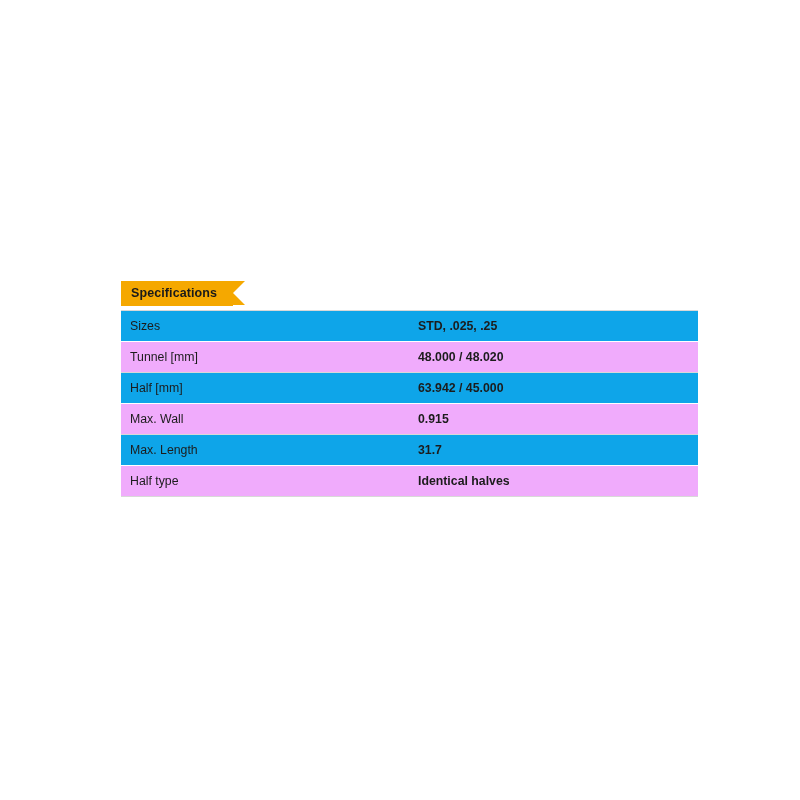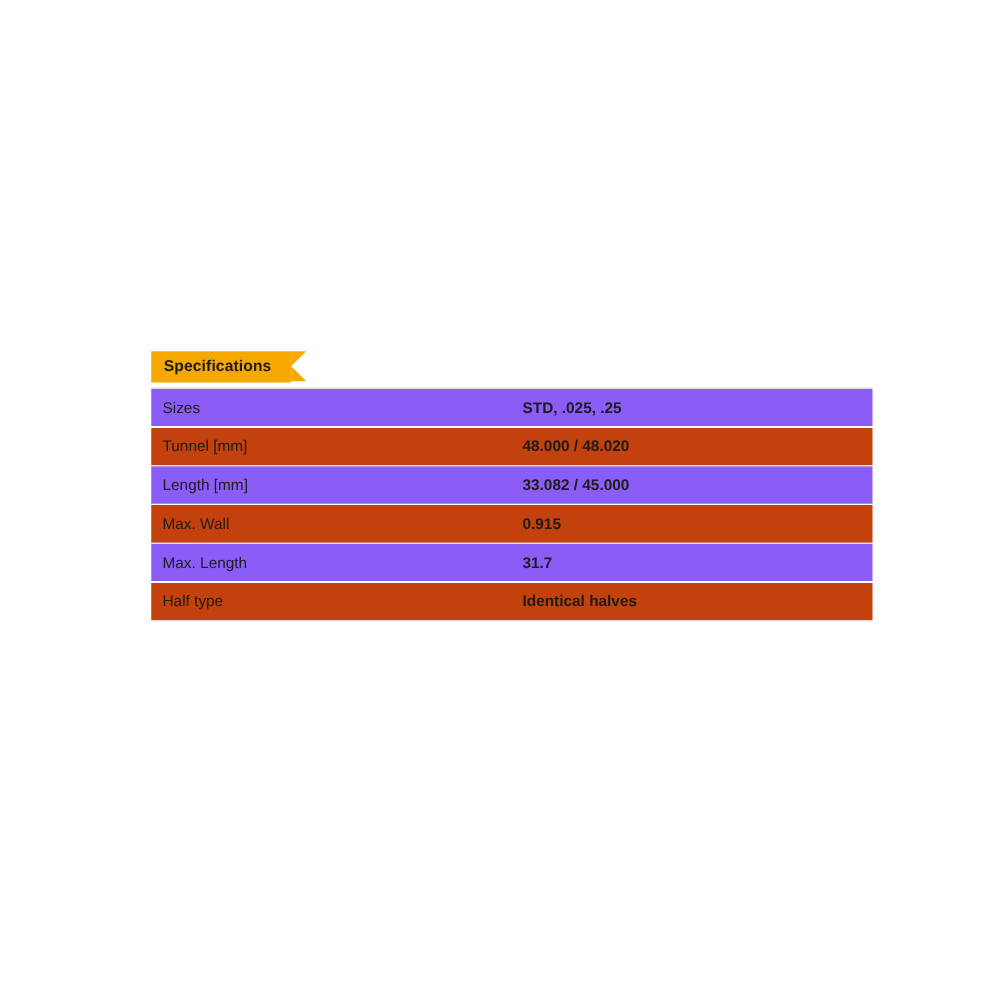--- a/index.html
+++ b/index.html
@@ -64,24 +64,24 @@
   }
   table.spec-table td.label {
     width: 278px;
   }
   table.spec-table td.value {
     width: 280px;
     padding-left: 10px;
     font-weight: bold;
   }
   tr.shaded td {
-    background: #8b5cf6;
+    background: #0ea5e9;
   }
   tr.plain td {
-    background: #c2410c;
+    background: #f0abfc;
   }
   table.spec-table tr.plain td {
     border-bottom: 1px solid #d8d8d8;
   }
   table.spec-table tr:first-child td {
     border-top: 1px solid #d8d8d8;
   }
 </style>
 </head>
 <body>
@@ -99,22 +99,22 @@
       <tbody>
         <tr class="shaded">
           <td class="label">Sizes</td>
           <td class="value">STD, .025, .25</td>
         </tr>
         <tr class="plain">
           <td class="label">Tunnel [mm]</td>
           <td class="value">48.000 / 48.020</td>
         </tr>
         <tr class="shaded">
-          <td class="label">Length [mm]</td>
-          <td class="value">33.082 / 45.000</td>
+          <td class="label">Half [mm]</td>
+          <td class="value">63.942 / 45.000</td>
         </tr>
         <tr class="plain">
           <td class="label">Max. Wall</td>
           <td class="value">0.915</td>
         </tr>
         <tr class="shaded">
           <td class="label">Max. Length</td>
           <td class="value">31.7</td>
         </tr>
         <tr class="plain">

